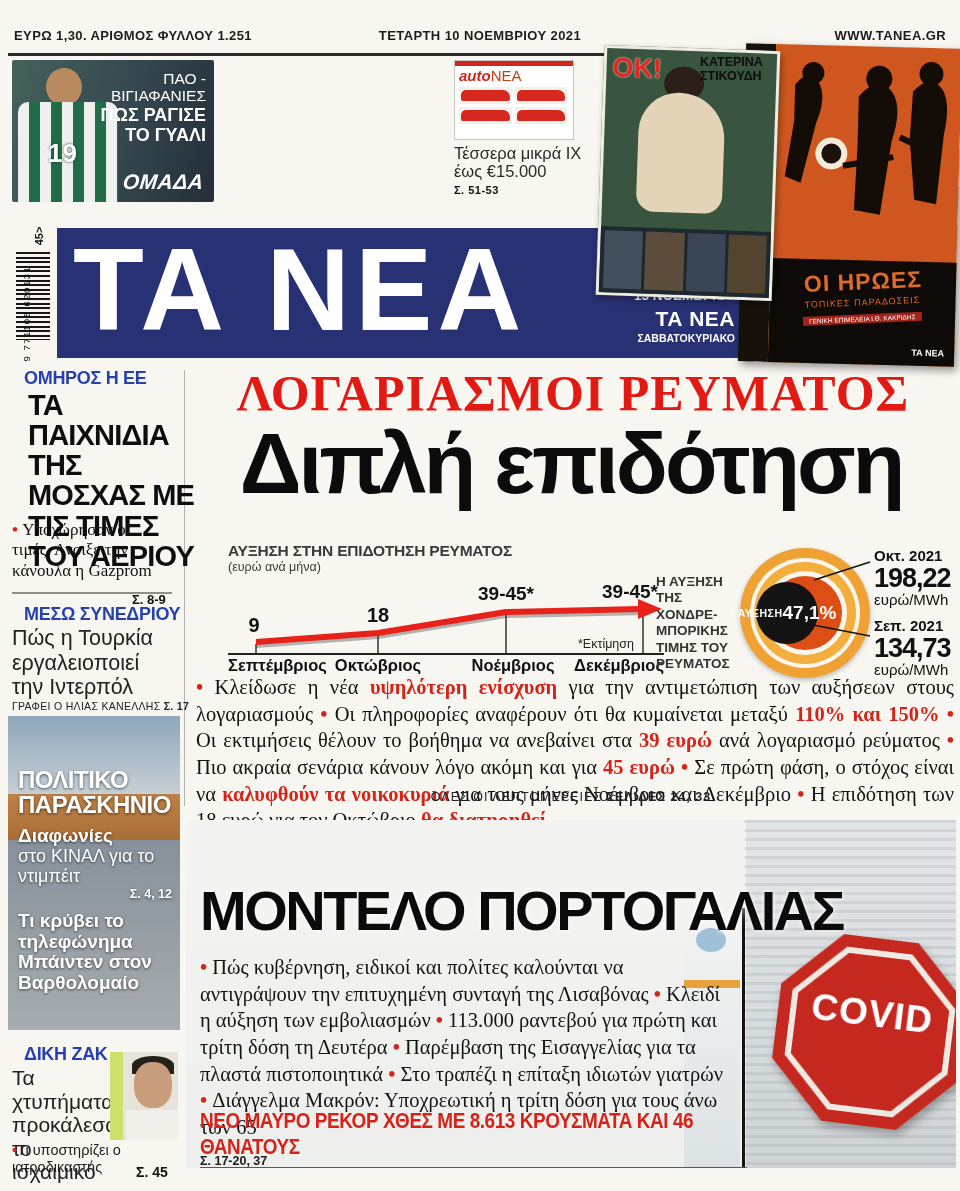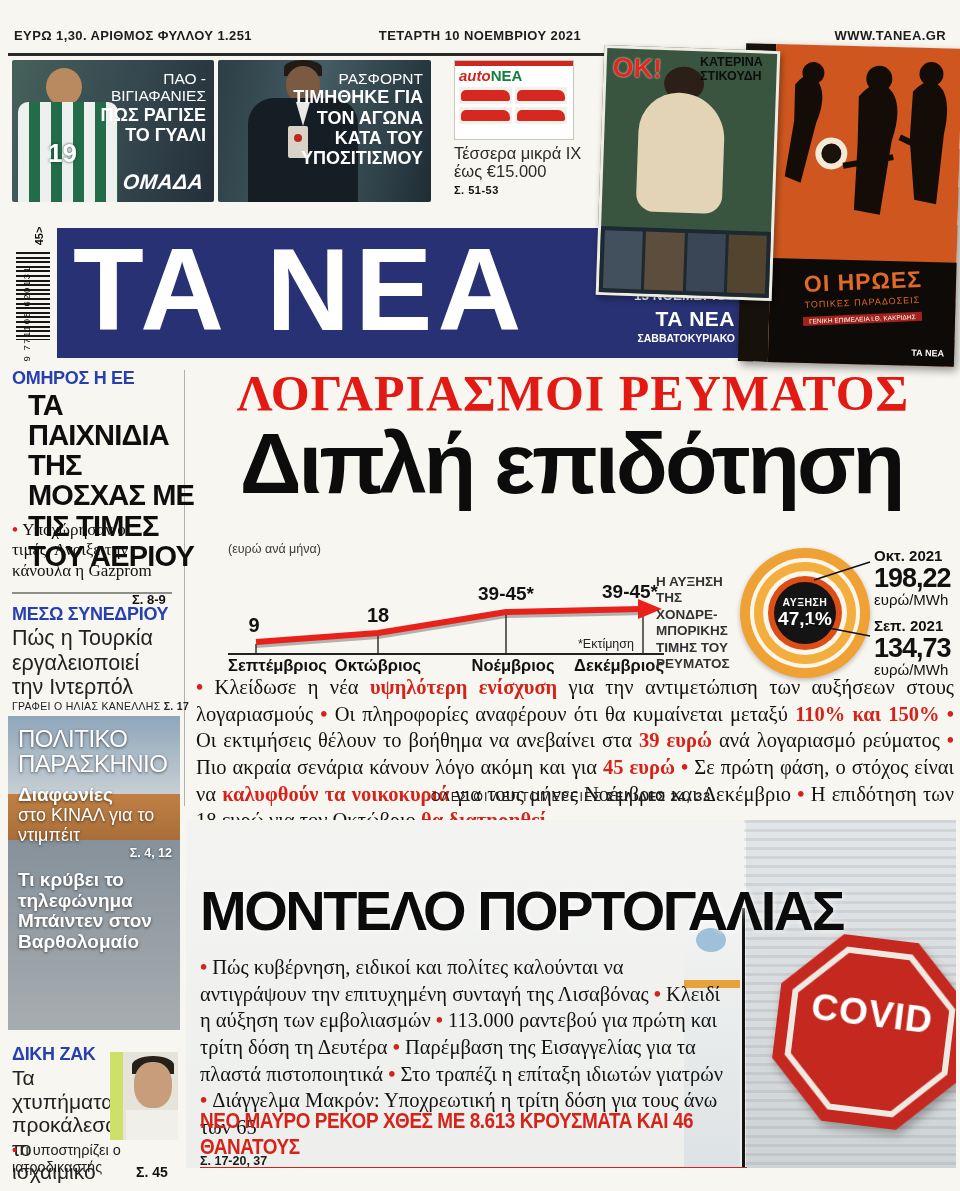--- a/index.html
+++ b/index.html
@@ -34,21 +34,21 @@
   .rash-shirt{left:78px;top:42px;width:14px;height:24px;background:#e9e9e6;clip-path:polygon(0 0,100% 0,50% 100%);}
   .rash-box{left:70px;top:66px;width:20px;height:32px;background:#d9d2c6;border-radius:2px;}
   .rash-medal{left:76px;top:74px;width:8px;height:8px;border-radius:50%;background:#bf2720;}
 
   
   .t-auto{left:452px;top:60px;width:142px;height:142px;background:#f8f6f1;}
   .auto-cover{position:absolute;left:2px;top:0;width:118px;height:78px;background:#fff;border:1px solid #c9c6bf;}
   .auto-redbar{position:absolute;left:0;top:0;right:0;height:5px;background:#cf271d;}
   .auto-logo{position:absolute;left:4px;top:7px;font-size:15px;line-height:1;}
   .auto-logo .a1{color:#cf271d;font-style:italic;font-weight:700;}
-  .auto-logo .a2{color:#15803d;font-weight:700;}
+  .auto-logo .a2{color:#c2410c;font-weight:400;}
   .auto-cars{position:absolute;left:4px;top:26px;width:108px;display:grid;grid-template-columns:1fr 1fr;gap:3px;}
   .auto-car{height:17px;background:#f3f1ec;position:relative;}
   .auto-car i{position:absolute;left:2px;top:3px;right:2px;height:11px;background:#d6281e;border-radius:5px 7px 2px 2px;}
   .auto-cap{position:absolute;left:2px;top:84px;width:138px;font-size:16.5px;color:#2b2b2b;line-height:1.12;}
   .auto-page{position:absolute;left:2px;top:124px;font-size:11px;font-weight:700;letter-spacing:.5px;}
 
   
   .t-ok{left:600px;top:48px;width:170px;height:244px;background:#39553f;border:3px solid #efece4;
         transform:rotate(2deg);z-index:4;box-shadow:2px 3px 6px rgba(0,0,0,.35);}
   .ok-logo{position:absolute;left:6px;top:4px;color:#e0281e;font-weight:700;font-size:27px;
@@ -106,53 +106,53 @@
   
   .wholesale{left:656px;top:548px;width:300px;height:134px;}
   .w-label{position:absolute;left:0;top:26px;width:80px;font-size:13.5px;font-weight:700;color:#333;line-height:1.22;}
   .donut{position:absolute;left:84px;top:0px;width:130px;height:130px;}
   .dc{position:absolute;border-radius:50%;}
   .c1{left:0;top:0;width:130px;height:130px;background:#efa233;box-shadow:0 2px 5px rgba(0,0,0,.25);}
   .c2{left:10px;top:10px;width:110px;height:110px;background:#faf6ec;}
   .c3{left:14px;top:14px;width:102px;height:102px;background:#f3ae3e;}
   .c4{left:23px;top:23px;width:84px;height:84px;background:#faf6ec;}
   .c5{left:28px;top:28px;width:74px;height:74px;background:#dd4e16;}
-  .c6{left:34px;top:34px;width:62px;height:62px;background:#141414;display:flex;flex-direction:column;
+  .c6{left:16px;top:34px;width:62px;height:62px;background:#141414;display:flex;flex-direction:row;
       align-items:center;justify-content:center;color:#fff;}
   .c6 .dl{font-size:10.5px;font-weight:700;letter-spacing:.5px;}
   .c6 .dv{font-size:19px;font-weight:700;}
   .w-pt{position:absolute;left:218px;line-height:1.05;}
   .w-pt .pl{font-size:15px;font-weight:700;}
   .w-pt .pv{font-size:27px;font-weight:700;letter-spacing:-1px;}
   .w-pt .pu{font-size:15px;}
   .w-oct{top:0px;}
   .w-sep{top:70px;}
 
   .lead-body{left:196px;top:674px;width:758px;font-family:"Liberation Serif",serif;font-size:20.5px;
              line-height:1.3;color:#121212;text-align:justify;}
   .details{left:186px;top:790px;width:770px;text-align:center;font-size:12.5px;letter-spacing:1px;color:#222;}
 
   
-  .sb-kicker{color:#2640b0;font-size:18px;font-weight:700;letter-spacing:-.3px;}
+  .sb-kicker{color:#2640b0;font-size:18px;font-weight:700;letter-spacing:-.3px;margin-left:12px;}
   .sb-eu-kicker{left:12px;top:368px;}
   .sb-eu-title{left:12px;top:390px;width:172px;font-size:29px;font-weight:700;line-height:1.04;
                letter-spacing:-.8px;color:#0e0e0e;margin-left:16px;}
   .sb-eu-note{left:12px;top:520px;width:158px;font-family:"Liberation Serif",serif;font-size:17px;line-height:1.2;}
   .sb-eu-page{left:132px;top:592px;font-size:13px;font-weight:700;}
   .sb-div{left:12px;top:592px;width:160px;height:2px;background:#8f8f8a;}
   .sb-int-kicker{left:12px;top:604px;}
   .sb-int-title{left:12px;top:626px;width:155px;font-size:21.5px;line-height:1.15;color:#222;}
   .sb-int-byline{left:12px;top:700px;font-size:10.5px;letter-spacing:.3px;color:#222;}
 
   .politics{left:8px;top:716px;width:172px;height:314px;overflow:hidden;color:#fff;}
   .pol-sky{position:absolute;left:0;top:0;right:0;height:78px;background:linear-gradient(#8fa6bb,#c6cfd4);}
   .pol-bld{position:absolute;left:0;top:78px;right:0;height:46px;background:linear-gradient(#c08045,#a96e38);}
   .pol-low{position:absolute;left:0;top:124px;right:0;bottom:0;background:linear-gradient(#86919b,#a7adaf);}
   .pol-inner{position:absolute;left:10px;top:10px;right:8px;text-shadow:0 1px 3px rgba(0,0,0,.6);}
-  .pol-title{font-size:24px;font-weight:400;letter-spacing:-.5px;line-height:1.05;}
+  .pol-title{font-size:24px;font-weight:700;letter-spacing:-.5px;line-height:1.05;margin-top:41px;}
   .pol-item{margin-top:9px;line-height:1.1;}
   .pol-b{font-size:19px;font-weight:700;}
   .pol-t{font-size:18px;}
   .pol-page{text-align:right;font-size:12.5px;font-weight:700;margin-top:1px;}
 
   .sb-zak-kicker{left:12px;top:1044px;}
   .sb-zak-title{left:12px;top:1066px;width:100px;font-size:21px;line-height:1.12;color:#222;}
   .zak-photo{left:110px;top:1052px;width:68px;height:88px;background:#e6e3da;overflow:hidden;}
   .zak-stripe{position:absolute;left:0;top:0;width:13px;height:100%;background:#cde06a;}
   .zak-head{position:absolute;left:24px;top:10px;width:38px;height:46px;border-radius:45%;background:#c79d7b;}
@@ -202,32 +202,20 @@
     <div class="abs player-head"></div>
     <div class="abs player-shirt"></div>
     <div class="abs player-num">19</div>
     <div class="t-text" style="width:118px;">
       <div class="t-kicker">ΠΑΟ - ΒΙΓΙΑΦΑΝΙΕΣ</div>
       <div class="t-title">ΠΩΣ ΡΑΓΙΣΕ ΤΟ ΓΥΑΛΙ</div>
     </div>
     <div class="omada-brand">ΟΜΑΔΑ</div>
   </div>
 
-  <div class="abs teaser t-rash">
-    <div class="abs rash-hair"></div>
-    <div class="abs rash-head"></div>
-    <div class="abs rash-suit"></div>
-    <div class="abs rash-shirt"></div>
-    <div class="abs rash-box"></div>
-    <div class="abs rash-medal"></div>
-    <div class="t-text" style="width:142px;">
-      <div class="t-kicker">ΡΑΣΦΟΡΝΤ</div>
-      <div class="t-title">ΤΙΜΗΘΗΚΕ ΓΙΑ ΤΟΝ ΑΓΩΝΑ ΚΑΤΑ ΤΟΥ ΥΠΟΣΙΤΙΣΜΟΥ</div>
-    </div>
-  </div>
 
   <div class="abs t-auto">
     <div class="auto-cover">
       <div class="auto-redbar"></div>
       <div class="auto-logo">
         <span class="a1">auto</span><span class="a2">ΝΕΑ</span>
       </div>
       <div class="auto-cars">
         <div class="auto-car">
             <i></i>
@@ -300,20 +288,21 @@
       <div class="wk2">ΤΑ ΝΕΑ</div>
       <div class="wk3">ΣΑΒΒΑΤΟΚΥΡΙΑΚΟ</div>
     </div>
   </div>
 
   <div class="abs vline-main"></div>
   <div class="abs lead-headline">Διπλή επιδότηση</div>
   <div class="abs lead-kicker">ΛΟΓΑΡΙΑΣΜΟΙ ΡΕΥΜΑΤΟΣ</div>
 
   <div class="abs chart">
+    <div class="chart-title">ΑΥΞΗΣΗ ΣΤΗΝ ΕΠΙΔΟΤΗΣΗ ΡΕΥΜΑΤΟΣ</div>
     <div class="chart-sub">(ευρώ ανά μήνα)</div>
     <svg width="436" height="100" viewBox="0 0 436 100">
       <polyline points="28,69 150,60 278,39 420,36" fill="none" stroke="#9a9a98" stroke-width="6" opacity="0.75"></polyline>
       <line x1="28" y1="68" x2="28" y2="78" stroke="#333" stroke-width="1.5"></line>
       <line x1="150" y1="59" x2="150" y2="78" stroke="#333" stroke-width="1.5"></line>
       <line x1="278" y1="38" x2="278" y2="78" stroke="#333" stroke-width="1.5"></line>
       <line x1="415" y1="35" x2="415" y2="78" stroke="#333" stroke-width="1.5"></line>
       <polyline points="28,66 150,57 278,36 412,33" fill="none" stroke="#e8221a" stroke-width="6"></polyline>
       <polygon points="410,23 434,33 410,43" fill="#e8221a"></polygon>
       <line x1="0" y1="78" x2="436" y2="78" stroke="#222" stroke-width="2"></line>

